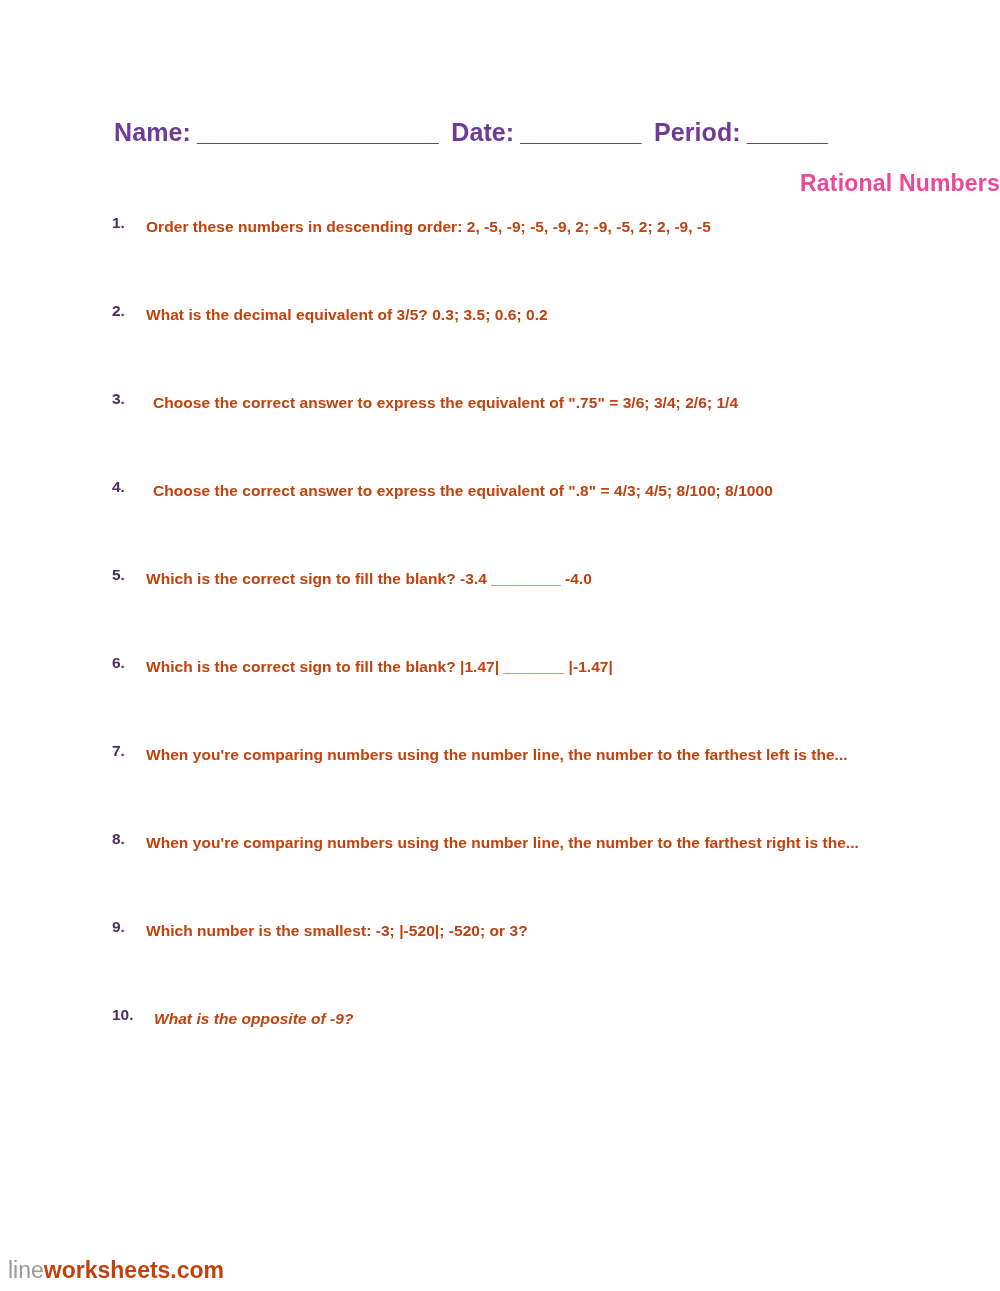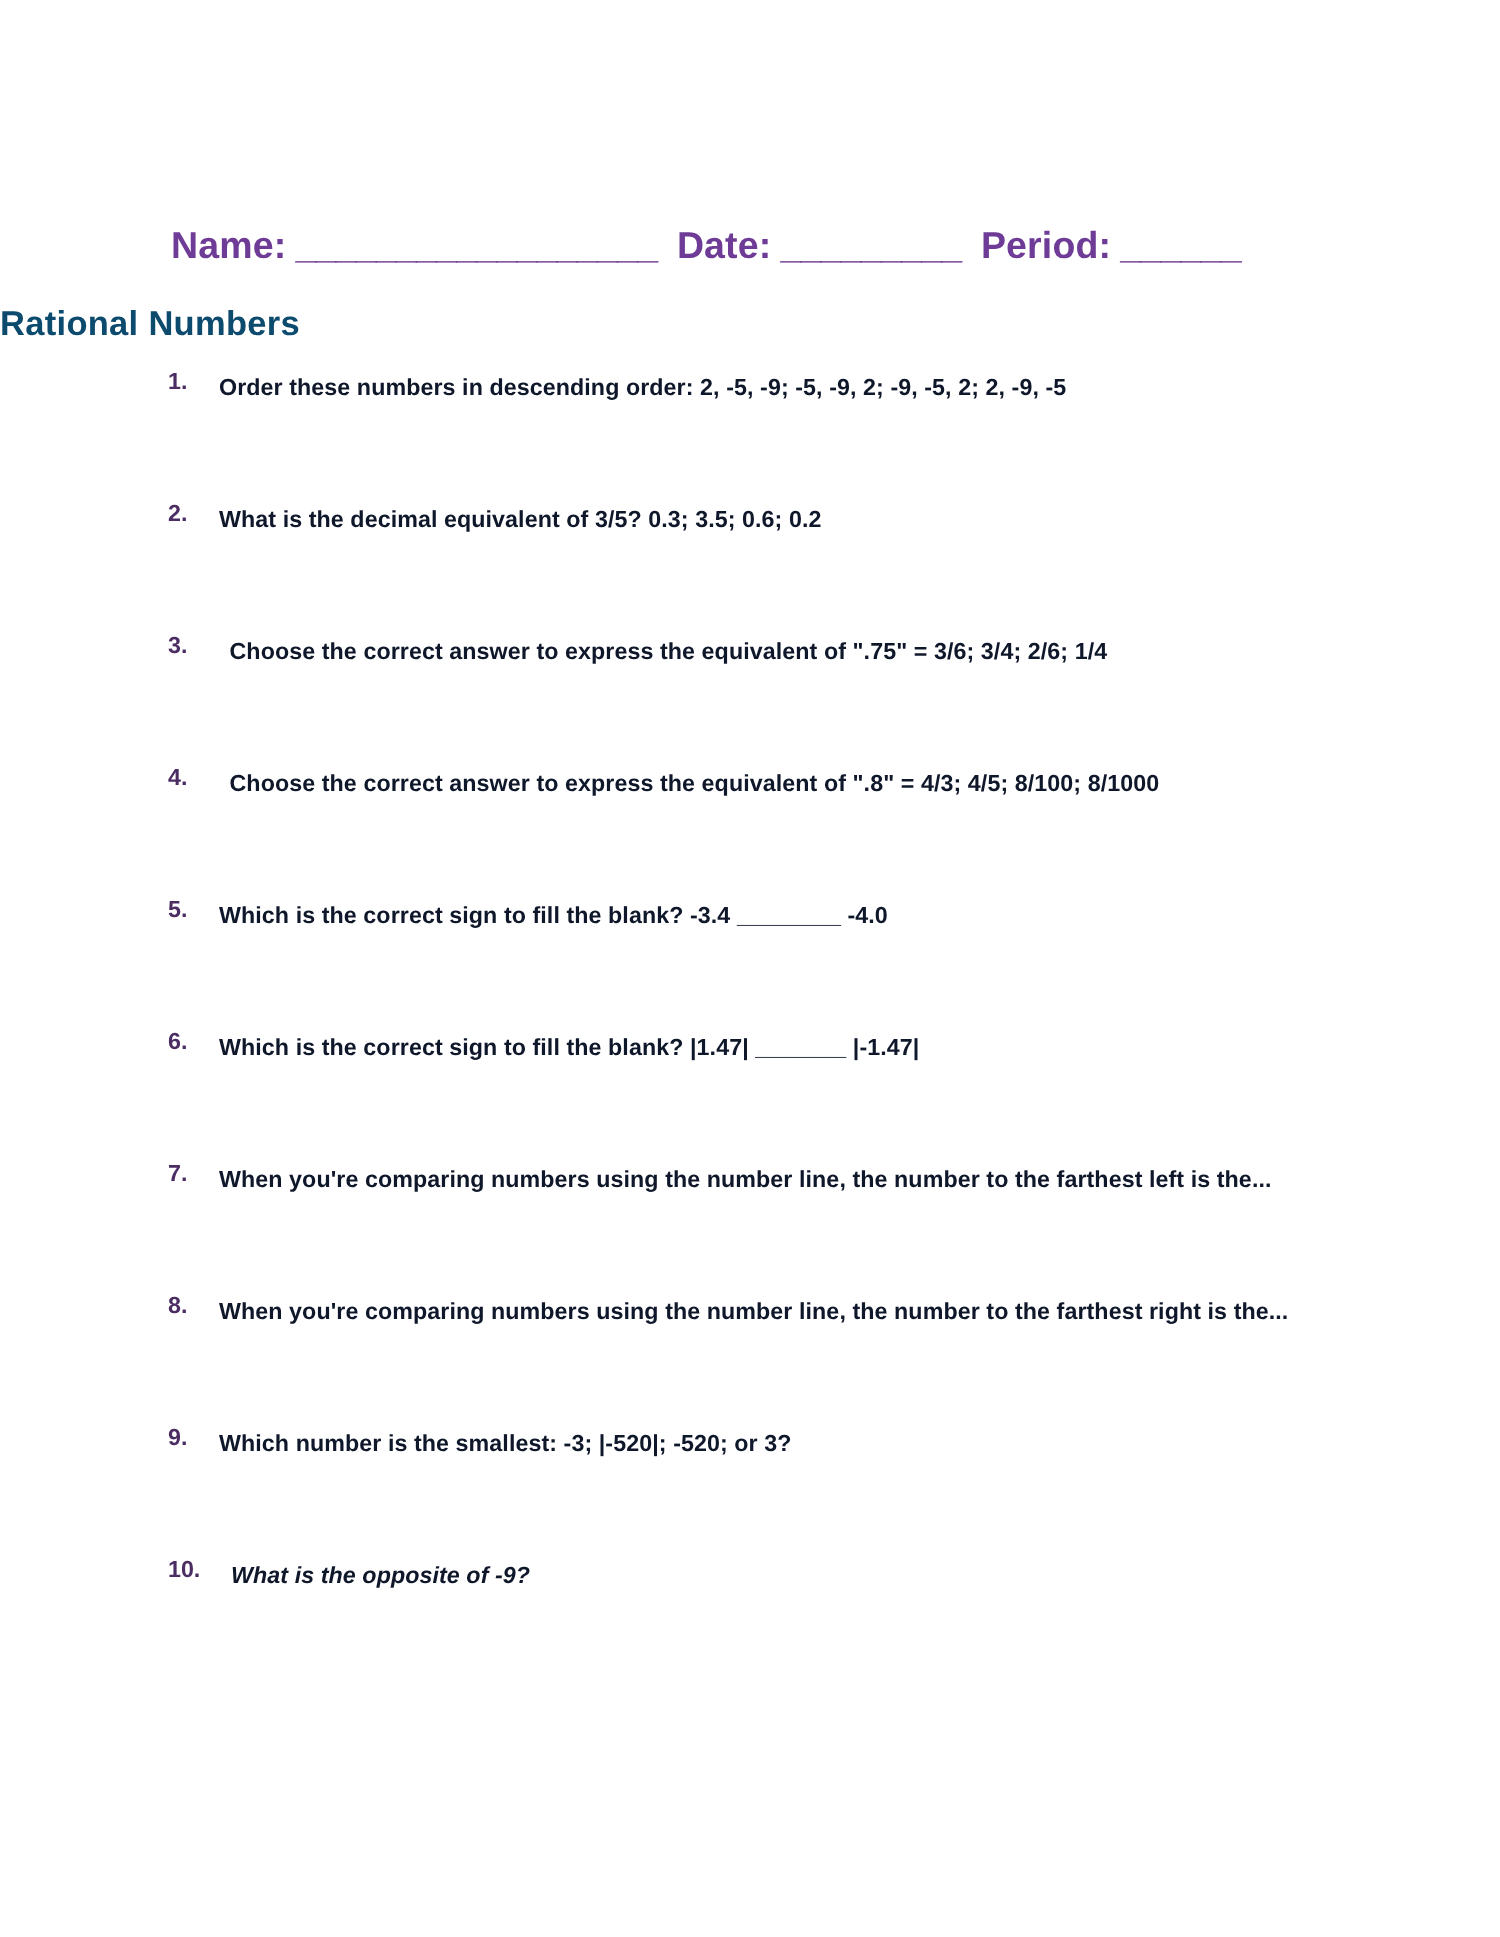--- a/index.html
+++ b/index.html
@@ -14,21 +14,20 @@
     font-family: "Liberation Sans", sans-serif;
     overflow: hidden;
   }
 
   .sheet {
     position: absolute;
     top: 0; left: 0;
     width: 1000px;
     height: 1152px;
     background: #ffffff;
-    margin-top: 32px;
   }
 
   
   .header-line {
     position: absolute;
     left: 114px;
     top: 118px;
     width: 790px;
     font-size: 25px;
     font-weight: bold;
@@ -41,24 +40,24 @@
     letter-spacing: -0.5px;
   }
   .hdr-gap-sm { display: inline-block; width: 6px; }
 
   
   .title {
     position: absolute;
     left: 0;
     top: 170px;
     width: 1000px;
-    text-align: left;
+    text-align: right;
     font-size: 23px;
     font-weight: bold;
-    color: #0c4a6e;
+    color: #ec4899;
     letter-spacing: 0.2px;
   }
 
   
   .questions {
     position: absolute;
     left: 112px;
     top: 214px;
     width: 800px;
   }
@@ -76,21 +75,21 @@
     width: 34px;
     text-align: left;
     font-size: 15.5px;
     font-weight: bold;
     color: #4B2D63;
   }
   .q-text {
     margin-left: 34px;
     font-size: 15.5px;
     font-weight: bold;
-    color: #0f172a;
+    color: #c2410c;
     line-height: 26px;
     letter-spacing: 0.05px;
   }
   
   .q-item.extra-indent .q-text { margin-left: 41px; }
   
   .q-item.two-digit .q-num { width: 42px; }
   .q-item.two-digit .q-text { margin-left: 42px; font-style: italic; }
 
   

